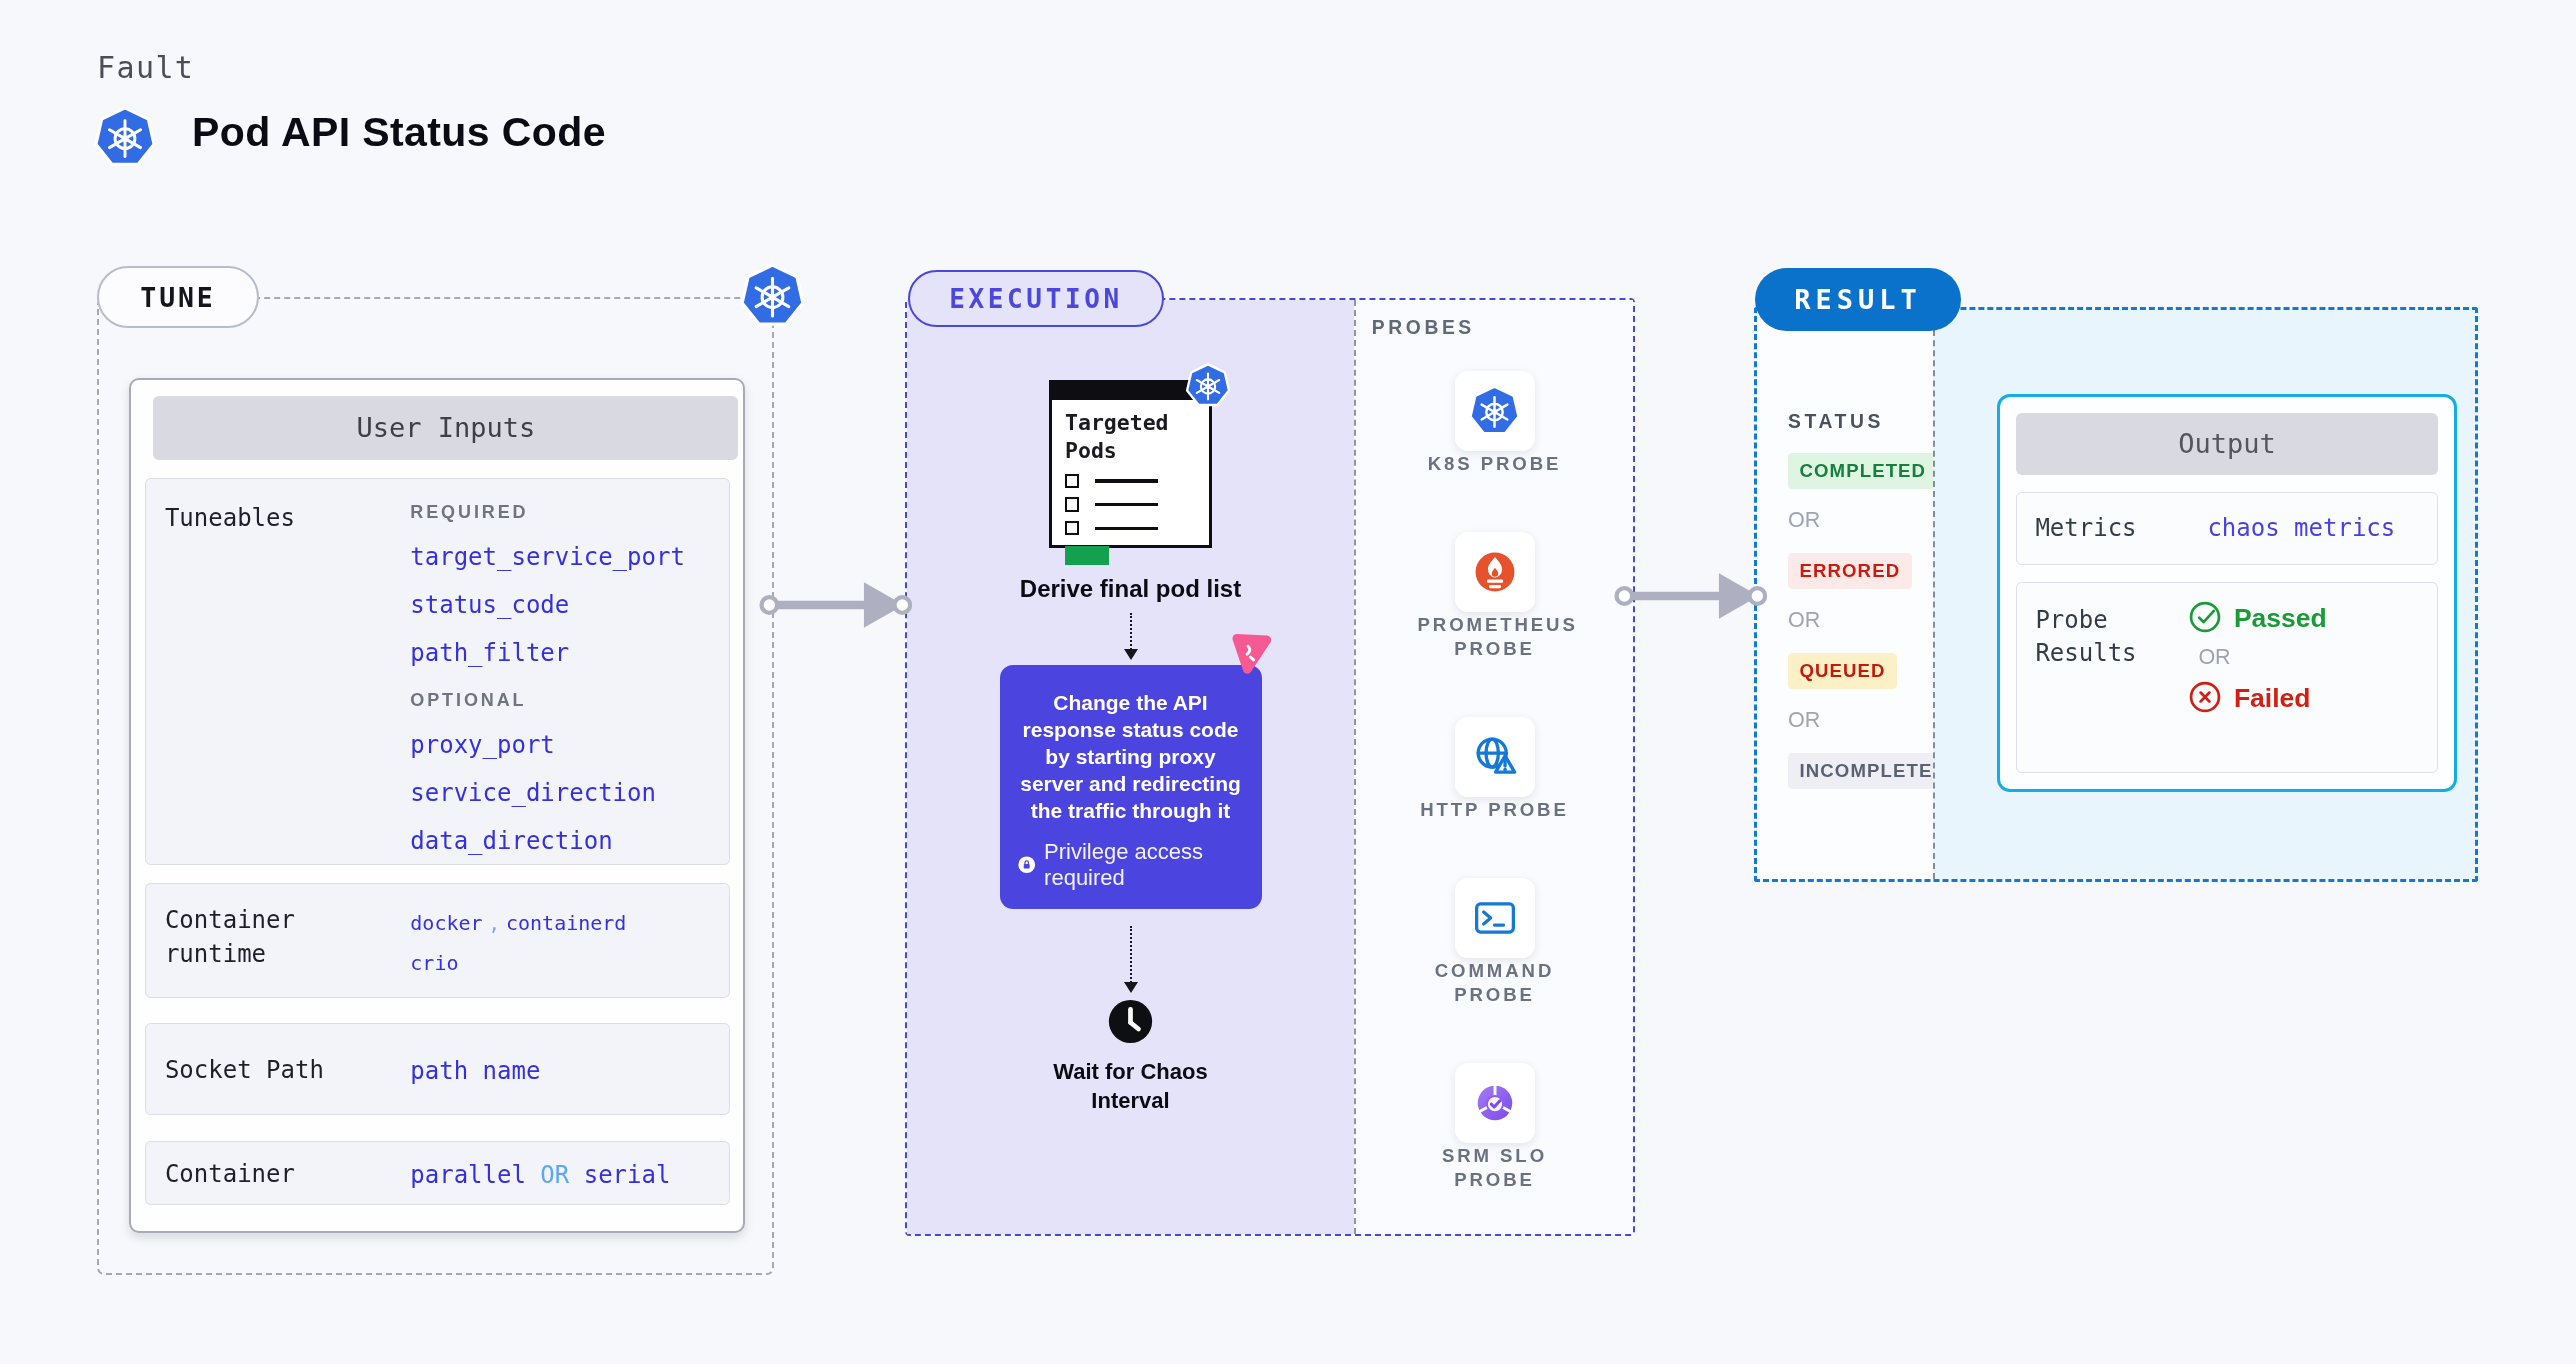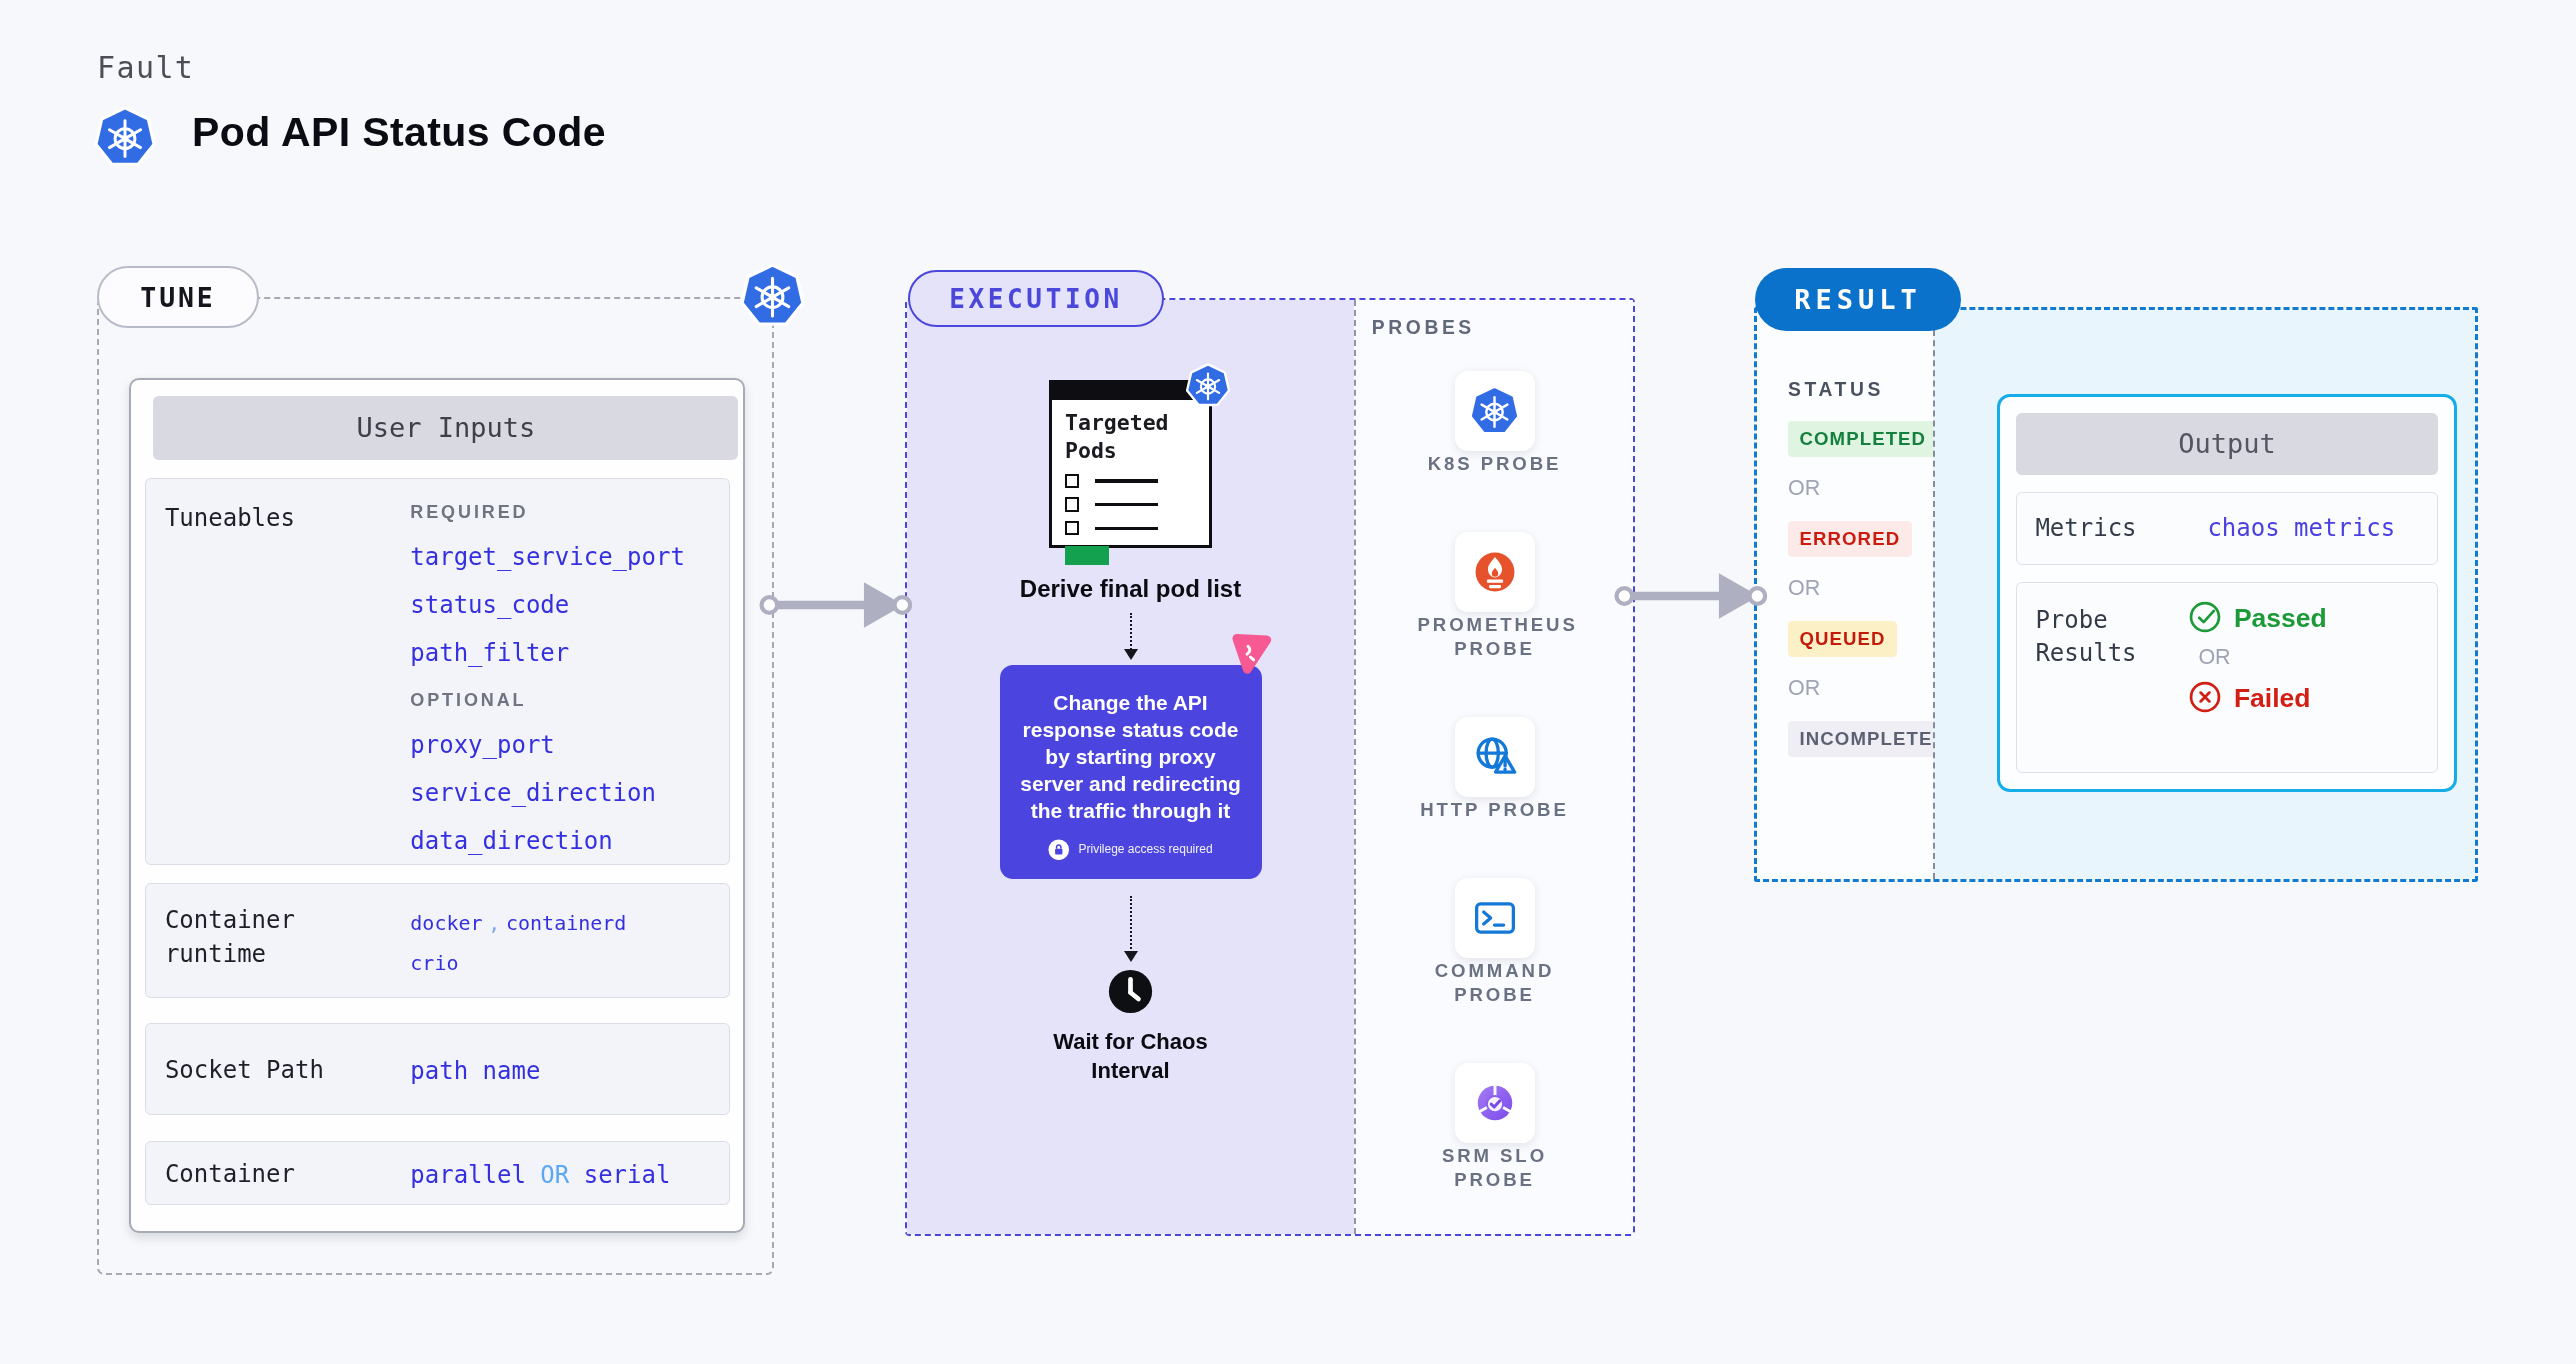--- a/index.html
+++ b/index.html
@@ -63,40 +63,40 @@
   .pods-line{width:63px;height:3.2px;background:#0E0E12;margin-left:15.8px;}
   .pods-green{width:44px;height:18.6px;background:#13A04F;margin:10.7px 0 0 13px;}
   .pods-k8s{position:absolute;top:-20px;right:-21.5px;width:46px;height:46px;}
   .derive-label{margin-top:27px;font-size:24px;font-weight:bold;color:#0B0B12;}
   .dotted-arrow{display:flex;flex-direction:column;align-items:center;}
   .da-line{width:0;border-left:2.9px dotted #15151B;}
   .da-head{width:0;height:0;border-left:7.2px solid transparent;border-right:7.2px solid transparent;border-top:11.5px solid #15151B;margin-top:-1.4px;}
   .action-box{position:relative;margin-top:5.7px;width:262px;background:#4B44DE;border-radius:13px;padding:24px 18.6px 18.6px 18.6px;}
   .action-text{font-size:21px;font-weight:bold;line-height:27px;color:#FFFFFF;text-align:center;}
   .priv-row{margin-top:14.3px;display:flex;align-items:center;justify-content:center;gap:8.6px;}
-  .priv-text{font-size:12px;color:#F2F2FD;}
+  .priv-text{font-size:22px;color:#F2F2FD;}
   .pink-badge{position:absolute;top:-37px;right:-11.5px;width:49px;height:49px;}
   .clock-wrap{margin-top:5.7px;}
   .wait-label{margin-top:10px;width:201px;text-align:center;font-size:22px;font-weight:bold;line-height:29px;color:#0B0B12;}
 
   
   .probes-label{margin-left:15.8px;font-size:19.3px;font-weight:bold;letter-spacing:3.6px;color:#61687A;}
   .probes-items{flex:1;display:flex;flex-direction:column;justify-content:space-around;align-items:center;margin-top:4.3px;}
   .probe-item{display:flex;flex-direction:column;align-items:center;}
   .probe-card{width:80px;height:80px;background:#FFFFFF;border-radius:13px;box-shadow:0 2.9px 8.6px rgba(30,40,80,.10);
     display:flex;align-items:center;justify-content:center;}
   .probe-name{margin-top:1px;width:154px;text-align:center;font-size:18.6px;font-weight:bold;letter-spacing:2.9px;
     line-height:24px;color:#6A7183;}
 
   
   .result-box{left:1754px;top:307px;width:724px;height:575px;border:3.2px dashed #117BD4;border-radius:2.9px;display:flex;}
   .status-pane{position:relative;width:176px;height:100%;background:#FCFDFE;}
   .output-pane{position:relative;flex:1;height:100%;background:#E8F5FC;border-left:2.1px dashed #868C9C;}
   .status-stack{position:absolute;left:31px;top:69px;display:flex;flex-direction:column;align-items:flex-start;}
-  .status-title{font-size:19.3px;font-weight:bold;letter-spacing:3.6px;color:#4A5161;}
+  .status-title{font-size:19.3px;font-weight:bold;letter-spacing:3.6px;color:#4A5161;margin-top:32px;}
   .status-badge{margin-top:20px;padding:7.2px 11.5px;border-radius:4.3px;font-size:18.6px;font-weight:bold;letter-spacing:1.1px;white-space:nowrap;}
   .or-label{margin-top:18.6px;font-size:21.5px;font-weight:500;color:#9FA3B4;}
   .output-card{position:absolute;left:62px;top:84px;width:460px;height:398px;background:#FDFEFF;
     border:3.6px solid #14ADE7;border-radius:13px;padding:15.8px;}
   .output-header{height:62px;background:#D9D9E2;border-radius:5.7px;display:flex;align-items:center;justify-content:center;
     font-size:27px;font-weight:500;color:#555562;}
   .output-row{margin-top:17px;background:#FBFCFE;border:1.4px solid #DDE0E8;border-radius:5.7px;}
   .metrics-row{height:73px;display:flex;align-items:center;}
   .metrics-label{margin-left:18.6px;width:172px;font-size:24px;color:#343B48;}
   .metrics-value{font-size:24px;color:#4A3FE2;}

